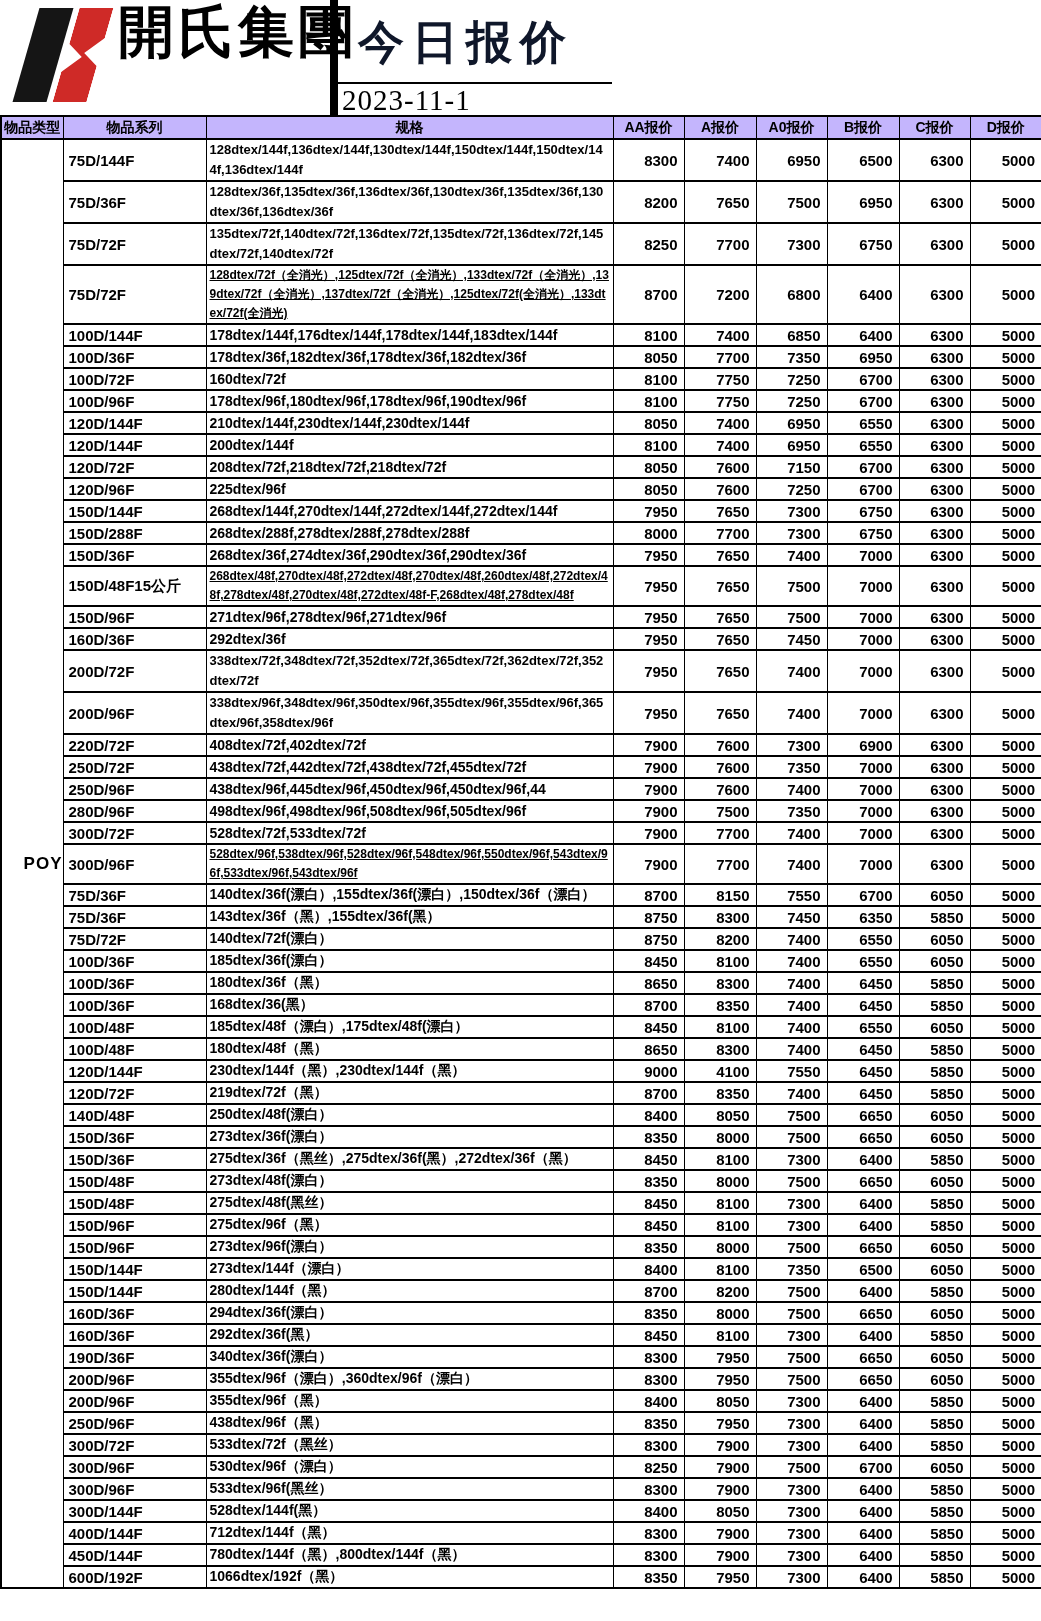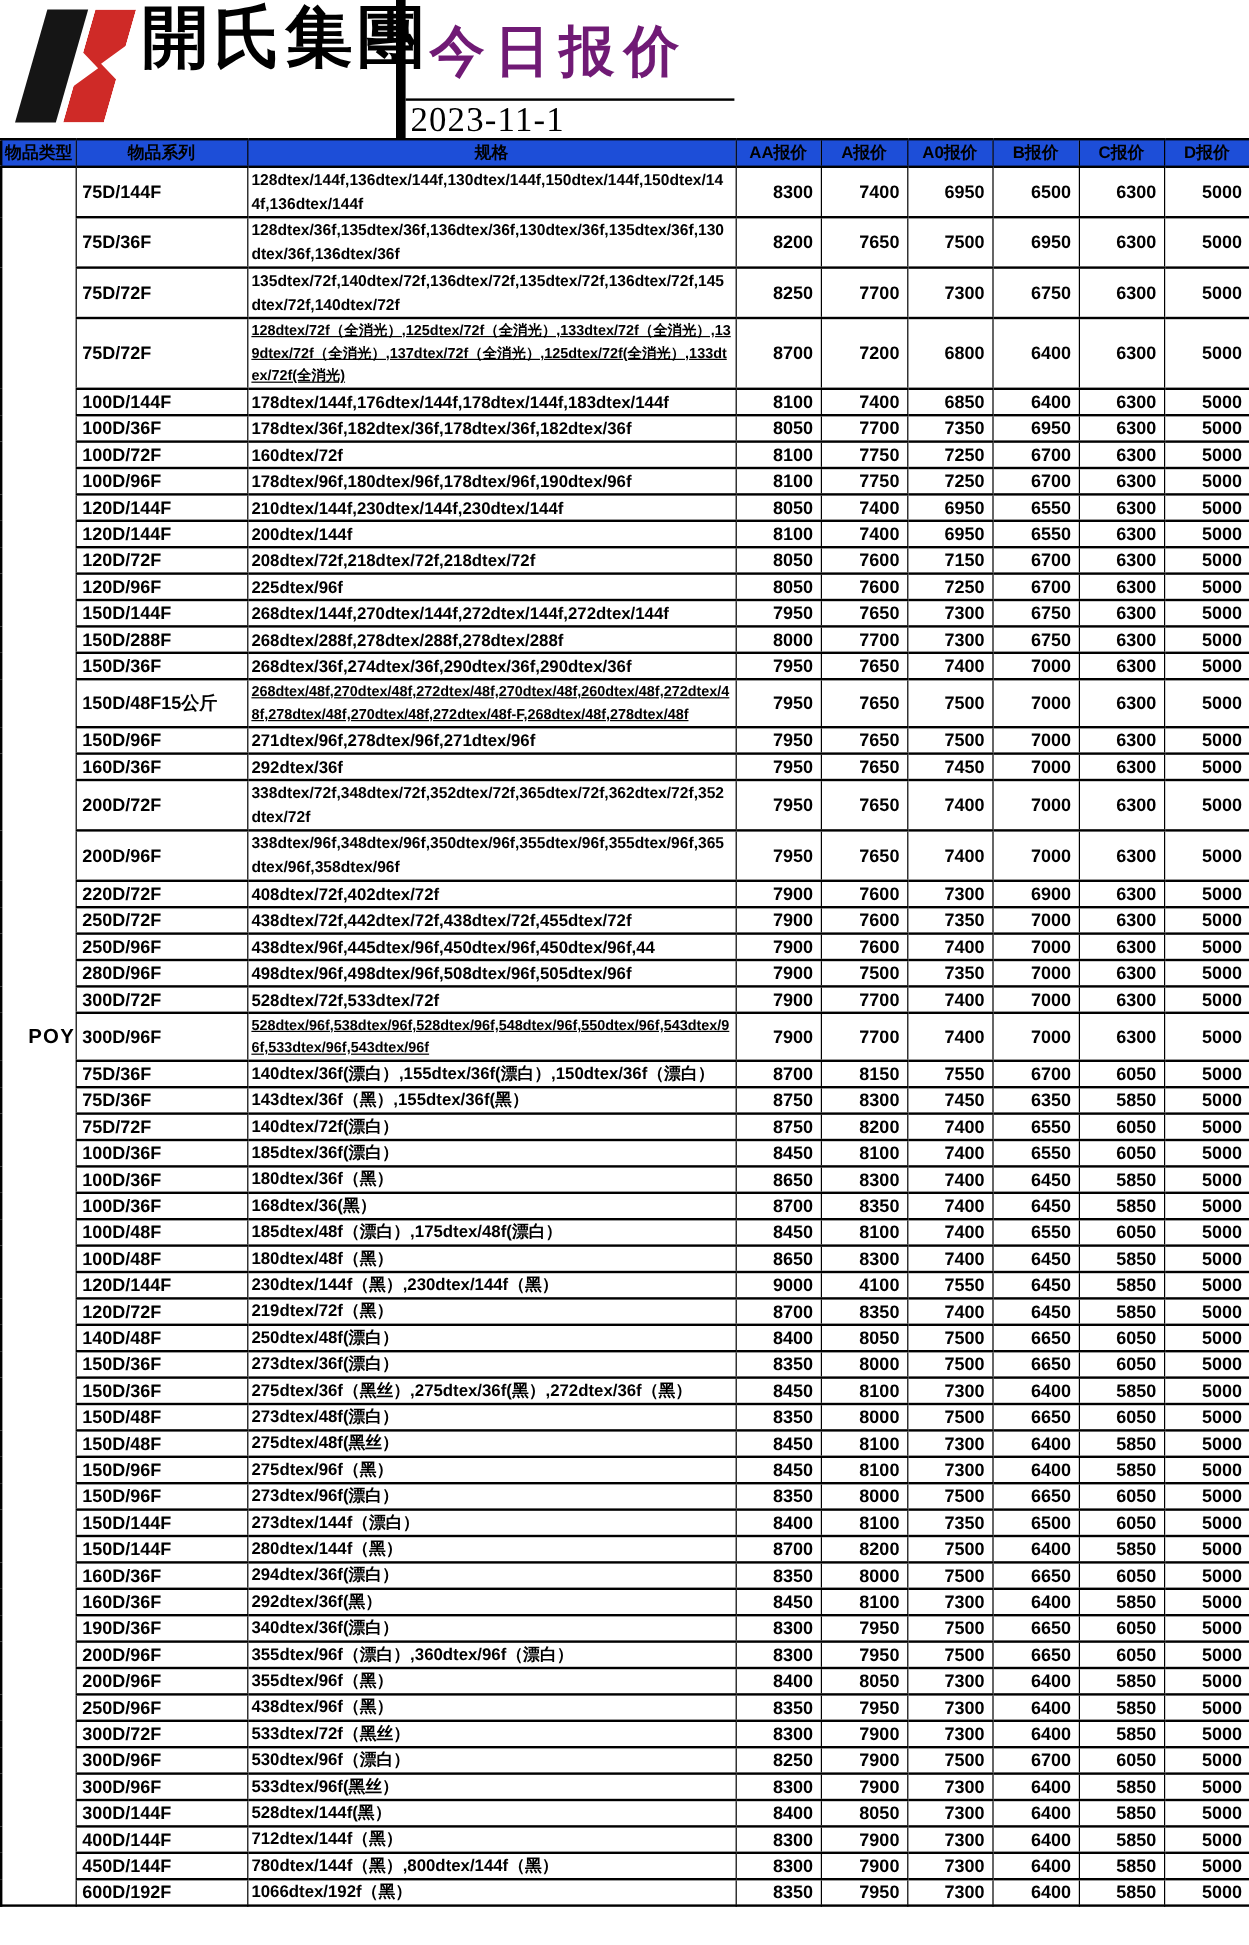--- a/index.html
+++ b/index.html
@@ -22,21 +22,21 @@
   .quote-title{position:absolute;left:20px;top:10px;font-size:46px;font-weight:bold;
                letter-spacing:8px;line-height:64px;}
   .title-rule{position:absolute;left:0;top:82px;width:274px;border-bottom:2px solid #000;}
   .quote-date{position:absolute;left:4px;top:84px;font-size:29px;
               font-family:"Liberation Serif",serif;letter-spacing:1px;}
   
   table{border-collapse:collapse;table-layout:fixed;width:1041px;}
   col.c-type{width:62px;}  col.c-series{width:143px;} col.c-spec{width:407px;}
   col.c-p{width:71px;}     col.c-p2{width:72px;}
   th{border:1px solid #000;border-top:2px solid #000;border-bottom:2px solid #000;
-     font-size:14px;font-weight:bold;height:21px;padding:0;background:#1d4ed8;}
+     font-size:14px;font-weight:bold;height:21px;padding:0;background:#c4b5fd;}
   td{border-left:1px solid #000;border-right:1px solid #000;border-top:2px solid #000;
      vertical-align:middle;padding:0;}
   table{border:2px solid #000;}
   tr.r td{height:20px;}
   td.cat{text-align:right;font-weight:bold;font-size:17px;letter-spacing:1px;}
   td.series{font-weight:bold;font-size:15px;padding:0 2px 0 5px;text-align:left;white-space:nowrap;overflow:hidden;}
   td.spec{font-weight:bold;text-align:left;padding:0 3px;word-break:break-all;overflow:hidden;margin-left:16px;}
   td.spec.lg{font-size:14px;white-space:nowrap;}
   td.spec.md{font-size:13px;line-height:20px;}
   td.spec.sm{font-size:12px;line-height:19px;text-decoration:underline;}
@@ -48,21 +48,21 @@
 <div class="page">
 
   <div class="header">
     <div class="logo-mark">
       <div class="logo-k" style="background: rgb(21, 21, 21);"></div>
       <div class="logo-s" style="background: rgb(207, 42, 39);"></div>
     </div>
     <div class="brand-cn">開氏集團</div>
     <div class="hdr-bar"></div>
     <div class="title-block">
-      <div class="quote-title" style="color: #701a75;">今日报价</div>
+      <div class="quote-title" style="color: #0f172a;">今日报价</div>
       <div class="title-rule"></div>
       <div class="quote-date">2023-11-1</div>
     </div>
   </div>
 
   <table>
     <colgroup>
       <col class="c-type">
         <col class="c-series">
         <col class="c-spec">

